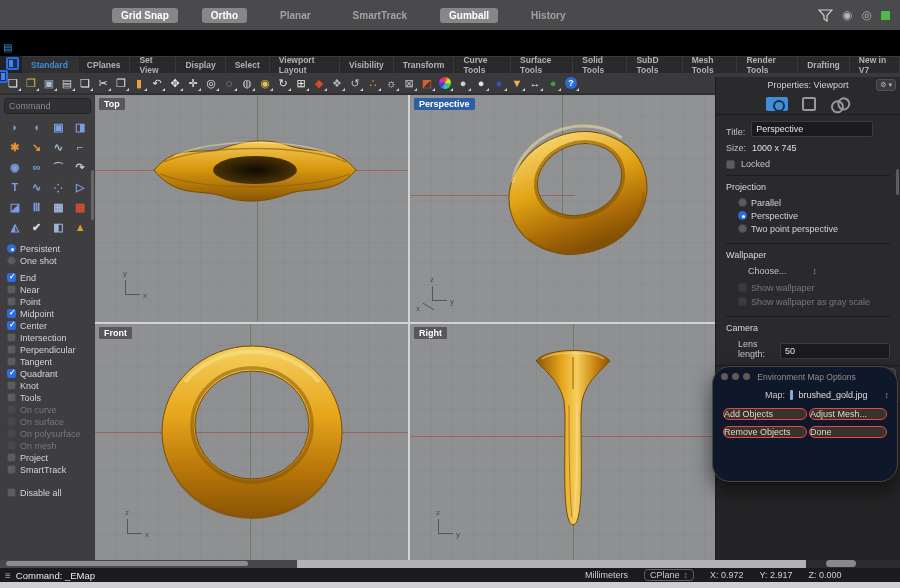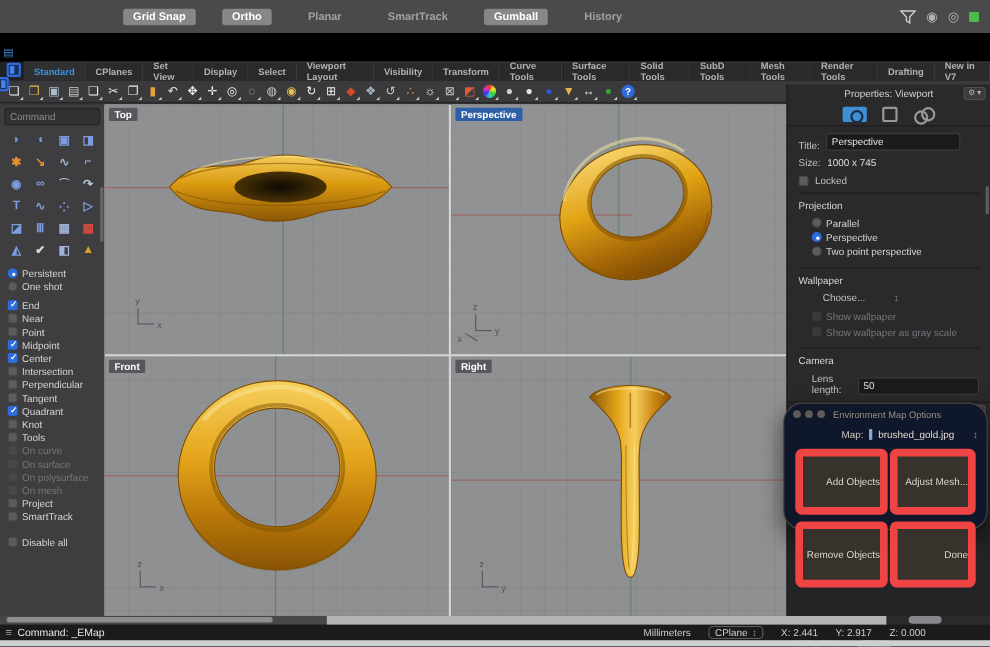--- a/index.html
+++ b/index.html
@@ -126,21 +126,21 @@
 .tl{width:7px;height:7px;border-radius:50%;background:#5f5b55;margin-right:4px}
 #dlg-title .dtitle{flex:1;text-align:center;color:#97907f;font-size:8.5px;margin-left:-30px}
 #map-row{display:flex;align-items:center;gap:5px;margin:7px 0 7px 44px}
 #map-row .flabel{color:#cfc9bd}
 .fileicon{width:8px;height:10px;background:#86a6d6;border-radius:1px}
 #map-value{color:#e2dcd0;font-size:9px}
 .dcb-row{display:flex;align-items:center;gap:5px;margin:0 0 7px 10px}
 .dcb{width:9px;height:9px;border-radius:2px;background:#534d45;border:1px solid #423d36}
 .dcb-label{color:#d8d2c6;font-size:9px}
 #dlg-btns{display:grid;grid-template-columns:84px 78px;justify-content:space-between;row-gap:6px;padding:1px 2px}
-.dbtn{border:7px solid #ef4444;background:#37322b;color:#ded8ca;border-radius:6px;font-size:9px;padding:18px 0;text-align:right}
+.dbtn{border:1px solid #ef4444;background:#37322b;color:#ded8ca;border-radius:6px;font-size:9px;padding:0 0;text-align:left}
 
 #scrollstrip-l{left:0;top:560px;width:297px;height:8px;background:#474749}
 #scroll-thumb{left:6px;top:561px;width:242px;height:5px;background:#8d8d90;border-radius:3px}
 #scrollstrip-r{left:297px;top:560px;width:509px;height:8px;background:#b2b3b5}
 #scrollstrip-corner{left:806px;top:560px;width:94px;height:8px;background:#2b2b2d}
 #corner-pill{left:826px;top:560px;width:30px;height:7px;background:#88888c;border-radius:4px}
 #cmdbar{left:0;top:568px;width:900px;height:14px;background:#1b1b1d;display:flex;align-items:center;padding-left:5px;gap:5px}
 #cmd-text{color:#e8e8ea;font-size:9.5px}
 #cmd-list-icon{color:#a0a0a2;font-size:10px}
 #status-right{position:absolute;left:585px;top:568px;height:14px;display:flex;align-items:center;gap:16px}
@@ -649,18 +649,18 @@
   <div id="cmdbar" class="abs">
     <span id="cmd-list-icon">≡</span>
     <span id="cmd-text">Command: _EMap</span>
   </div>
   <div id="status-right">
     <span class="sitem">Millimeters</span>
     <span id="cplane-pill">
       <span>CPlane</span>
         <span class="stepper">↕</span>
     </span>
-    <span class="sitem">X: 2.441</span>
+    <span class="sitem">X: 0.972</span>
     <span class="sitem">Y: 2.917</span>
     <span class="sitem">Z: 0.000</span>
   </div>
   <div class="abs" id="bottomstrip"></div>
 </div>
 
 </body></html>

